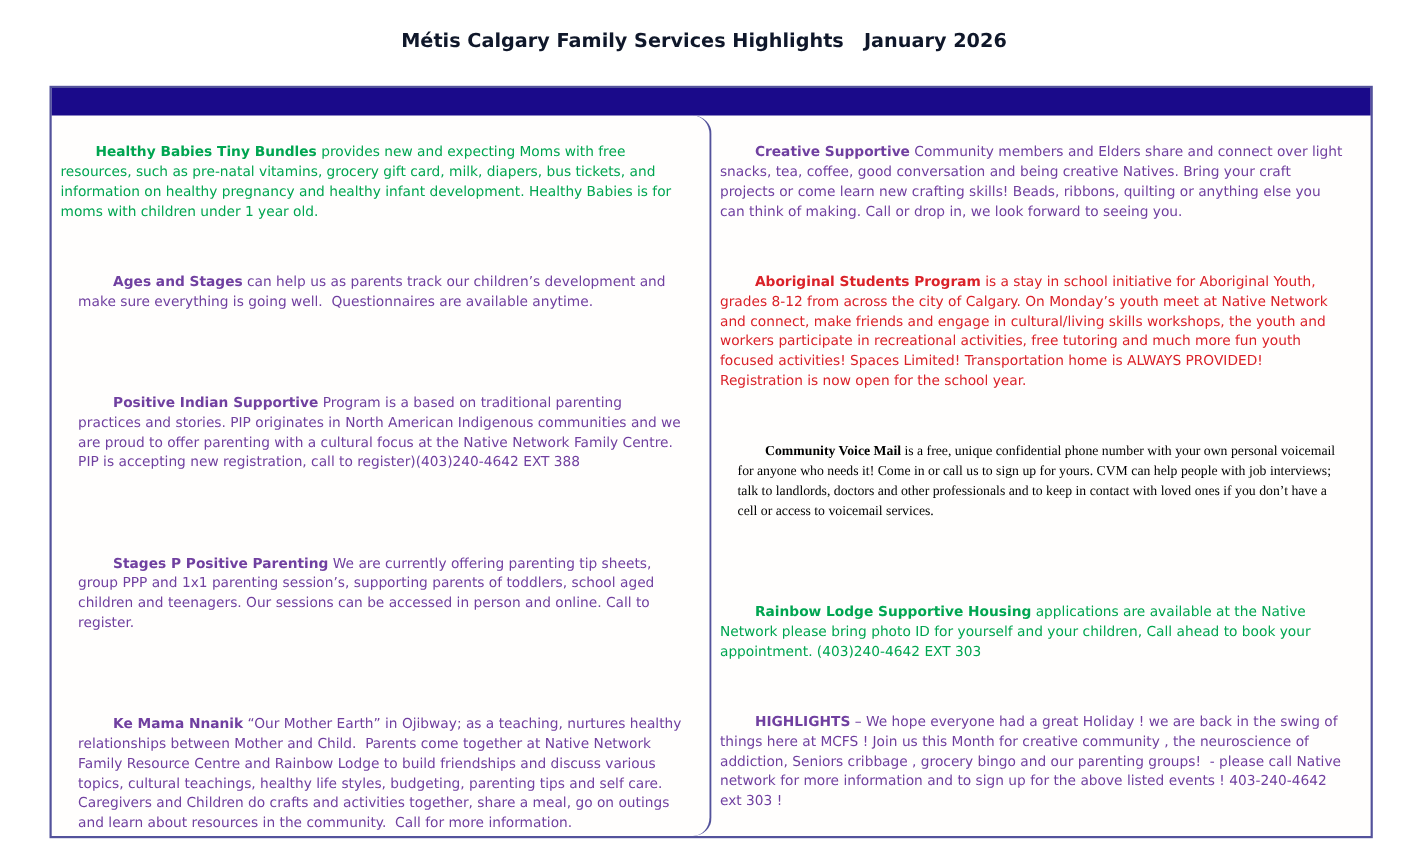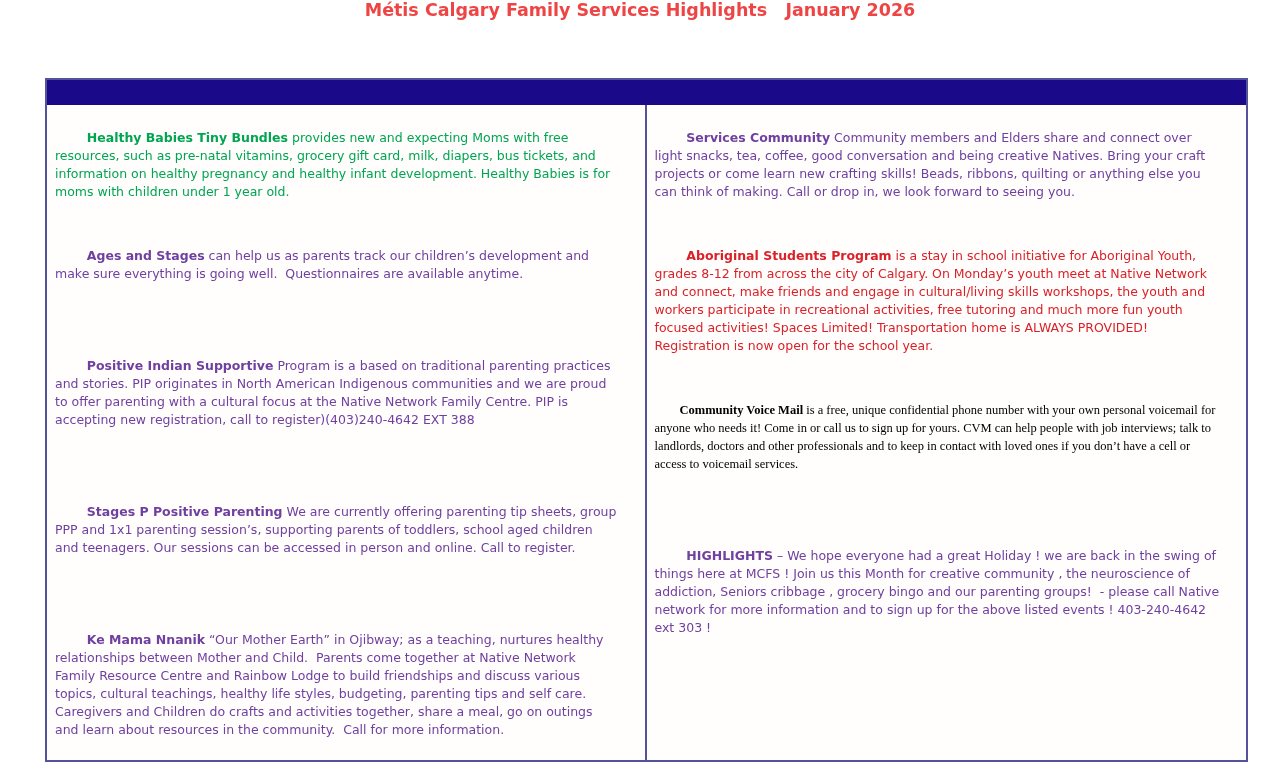--- a/index.html
+++ b/index.html
@@ -3,34 +3,34 @@
 <meta charset="utf-8">
 <style>
   html,body { margin:0; padding:0; }
   body {
     width:1280px; height:777px; background:#ffffff;
     font-family:"DejaVu Sans", "Liberation Sans", sans-serif;
     position:relative; overflow:hidden;
   }
   .title {
     text-align:center; font-weight:bold; font-size:17.5px;
-    color:#ef4444; white-space:pre-wrap;
+    padding-top:28px; color:#0f172a; white-space:pre-wrap;
   }
   .table {
     position:absolute; left:45px; top:78px; width:1203px; height:684px;
     border:2px solid var(--table_border); box-sizing:border-box; background:#fffefd;
   }
   .header-bar { height:25px; background:var(--header_bar); }
   .cols { display:flex; height:calc(100% - 25px); }
-  .col { width:50%; box-sizing:border-box; padding:6px 25px 0 8px; overflow:hidden; }
+  .col { width:50%; box-sizing:border-box; padding:6px 25px 0 8px; overflow:hidden;border-radius:17px; }
   .col.left { border-right:2px solid var(--table_border); }
   .para { font-size:12.5px; line-height:18px; white-space:pre-wrap; }
   .para .h { font-weight:bold; }
   .mb-sm { margin-bottom:10px; }
-  .mb-lg { margin-bottom:38px; }
+  .mb-lg { margin-bottom:38px;margin-left:16px; }
   .c-green  { color:var(--green); }
   .c-purple { color:var(--purple); }
   .c-red    { color:var(--red); }
   .c-black  { color:var(--black);font-family:Liberation Serif, serif; }
 </style>
 </head>
 <body>
 
 <div class="title">Métis Calgary Family Services Highlights   January 2026</div>
 
@@ -52,27 +52,30 @@
         <span class="h">Stages P Positive Parenting</span><span> We are currently offering parenting tip sheets, group PPP and 1x1 parenting session’s, supporting parents of toddlers, school aged children and teenagers. Our sessions can be accessed in person and online. Call to register.</span>
       </div>
       <div class="para c-purple mb-lg">
         <span class="h">Ke Mama Nnanik</span><span> “Our Mother Earth” in Ojibway; as a teaching, nurtures healthy relationships between Mother and Child.  Parents come together at Native Network Family Resource Centre and Rainbow Lodge to build friendships and discuss various topics, cultural teachings, healthy life styles, budgeting, parenting tips and self care. Caregivers and Children do crafts and activities together, share a meal, go on outings and learn about resources in the community.  Call for more information.</span>
       </div>
 
     </div>
 
     <div class="col right">
       <div class="para c-purple mb-sm">
-        <span class="h">Services Community</span><span> Community members and Elders share and connect over light snacks, tea, coffee, good conversation and being creative Natives. Bring your craft projects or come learn new crafting skills! Beads, ribbons, quilting or anything else you can think of making. Call or drop in, we look forward to seeing you.</span>
+        <span class="h">Creative Supportive</span><span> Community members and Elders share and connect over light snacks, tea, coffee, good conversation and being creative Natives. Bring your craft projects or come learn new crafting skills! Beads, ribbons, quilting or anything else you can think of making. Call or drop in, we look forward to seeing you.</span>
       </div>
       <div class="para c-red mb-sm">
         <span class="h">Aboriginal Students Program</span><span> is a stay in school initiative for Aboriginal Youth, grades 8-12 from across the city of Calgary. On Monday’s youth meet at Native Network and connect, make friends and engage in cultural/living skills workshops, the youth and workers participate in recreational activities, free tutoring and much more fun youth focused activities! Spaces Limited! Transportation home is ALWAYS PROVIDED! Registration is now open for the school year.</span>
       </div>
       <div class="para c-black mb-lg">
         <span class="h">Community Voice Mail</span><span> is a free, unique confidential phone number with your own personal voicemail for anyone who needs it! Come in or call us to sign up for yours. CVM can help people with job interviews; talk to landlords, doctors and other professionals and to keep in contact with loved ones if you don’t have a cell or access to voicemail services.</span>
+      </div>
+      <div class="para c-green mb-sm">
+        <span class="h">Rainbow Lodge Supportive Housing</span><span> applications are available at the Native Network please bring photo ID for yourself and your children, Call ahead to book your appointment. (403)240-4642 EXT 303</span>
       </div>
       <div class="para c-purple mb-sm">
         <span class="h">HIGHLIGHTS</span><span> – We hope everyone had a great Holiday ! we are back in the swing of things here at MCFS ! Join us this Month for creative community , the neuroscience of addiction, Seniors cribbage , grocery bingo and our parenting groups!  - please call Native network for more information and to sign up for the above listed events ! 403-240-4642 ext 303 !</span>
       </div>
 
     </div>
 
   </div>
 </div>
 

